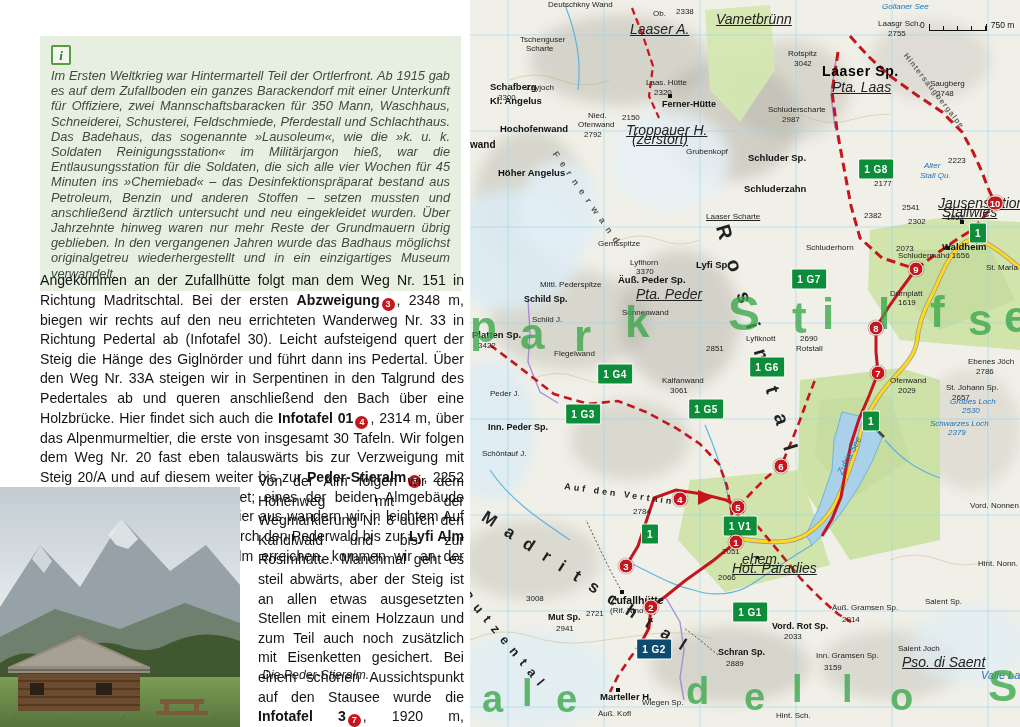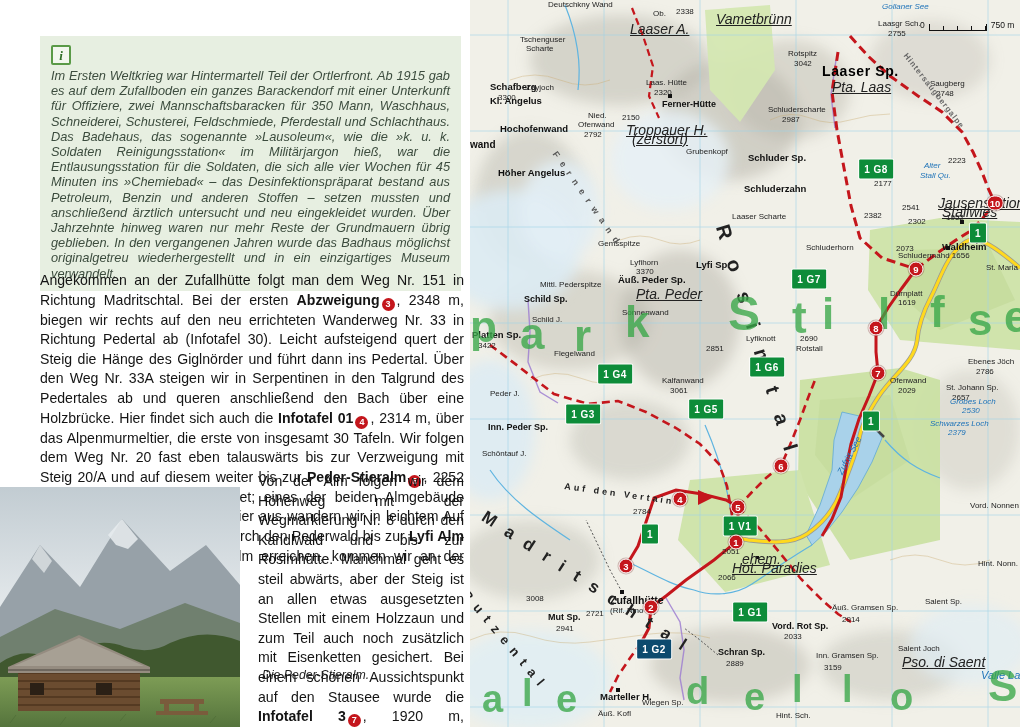--- a/index.html
+++ b/index.html
@@ -268,21 +268,21 @@
         <div class="ml s" style="left: 114px; top: 131px;">2792</div>
         <div class="ml s" style="left: 176px; top: 79px;">Laas. Hütte</div>
         <div class="ml s" style="left: 184px; top: 89px;">2320</div>
         <div class="ml b" style="left: 192px; top: 100px; font-size: 9px;">Ferner-Hütte</div>
         <div class="ml s" style="left: 152px; top: 114px;">2150</div>
         <div class="ml i" style="left: 156px; top: 123px;">Troppauer H.</div>
         <div class="ml i" style="left: 162px; top: 132px;">(zerstört)</div>
         <div class="ml s" style="left: 216px; top: 148px;">Grubenkopf</div>
         <div class="ml b" style="left: 278px; top: 153px;">Schluder Sp.</div>
         <div class="ml b" style="left: 274px; top: 184px;">Schluderzahn</div>
-        <div class="ml s" style="left: 262px; top: 213px;">Laaser Scharte</div>
+        <div class="ml s" style="left: 236px; top: 213px; text-decoration: underline;">Laaser Scharte</div>
         <div class="ml s" style="left: 128px; top: 240px;">Gemsspitze</div>
         <div class="ml s" style="left: 160px; top: 259px;">Lyfihorn</div>
         <div class="ml s" style="left: 166px; top: 268px;">3370</div>
         <div class="ml b" style="left: 226px; top: 260px;">Lyfi Sp.</div>
         <div class="ml b" style="left: 148px; top: 275px;">Äuß. Peder Sp.</div>
         <div class="ml i" style="left: 166px; top: 287px;">Pta. Peder</div>
         <div class="ml s" style="left: 152px; top: 309px;">Sonnenwand</div>
         <div class="ml s" style="left: 70px; top: 281px;">Mittl. Pederspitze</div>
         <div class="ml b" style="left: 54px; top: 295px; font-size: 9px;">Schild Sp.</div>
         <div class="ml s" style="left: 62px; top: 316px;">Schild J.</div>

